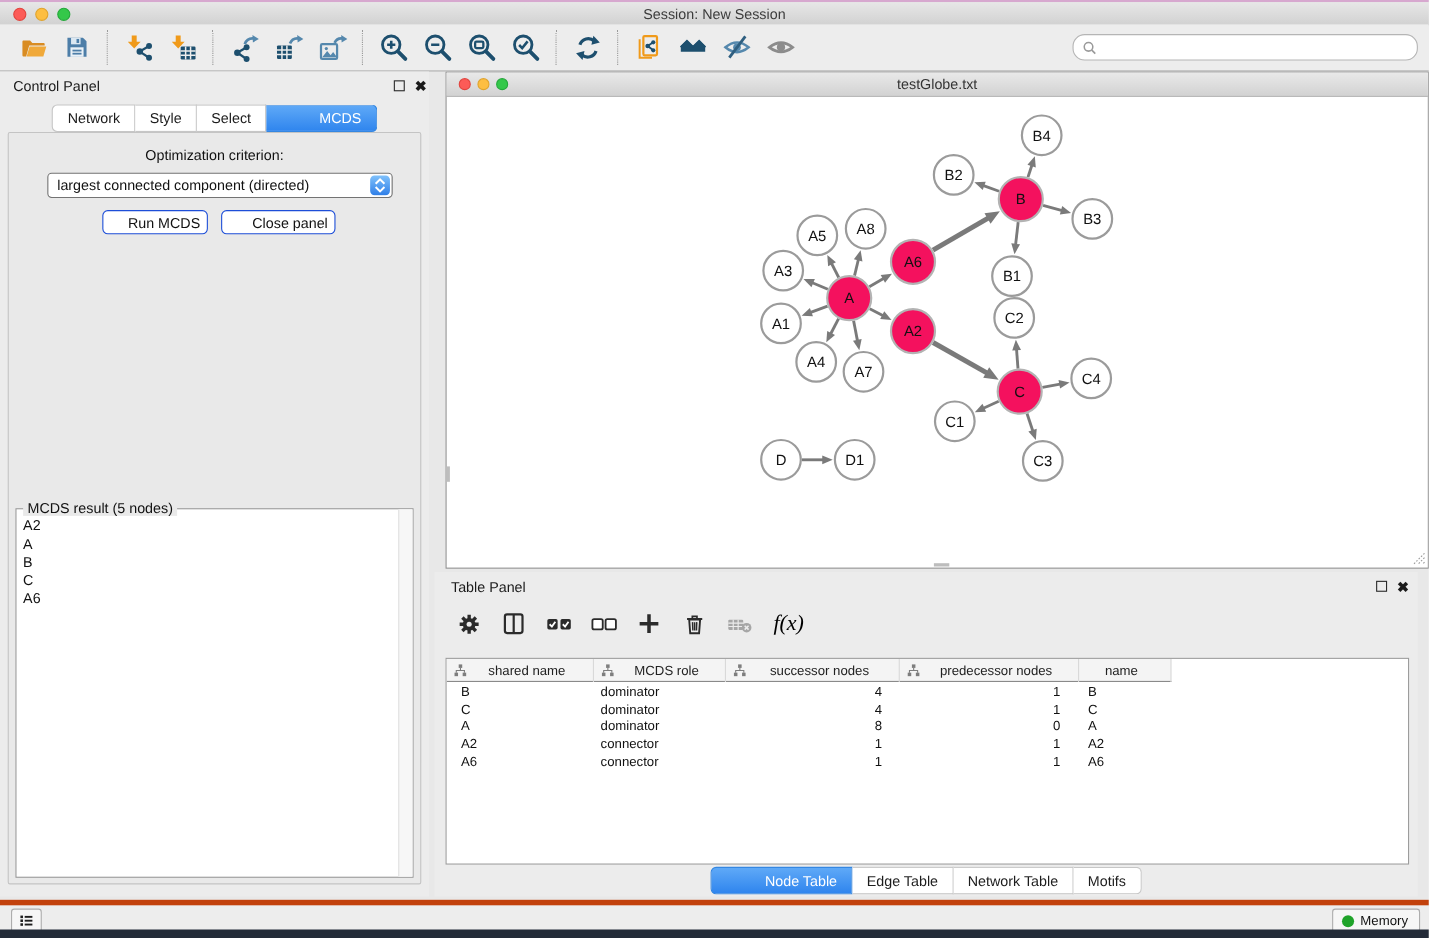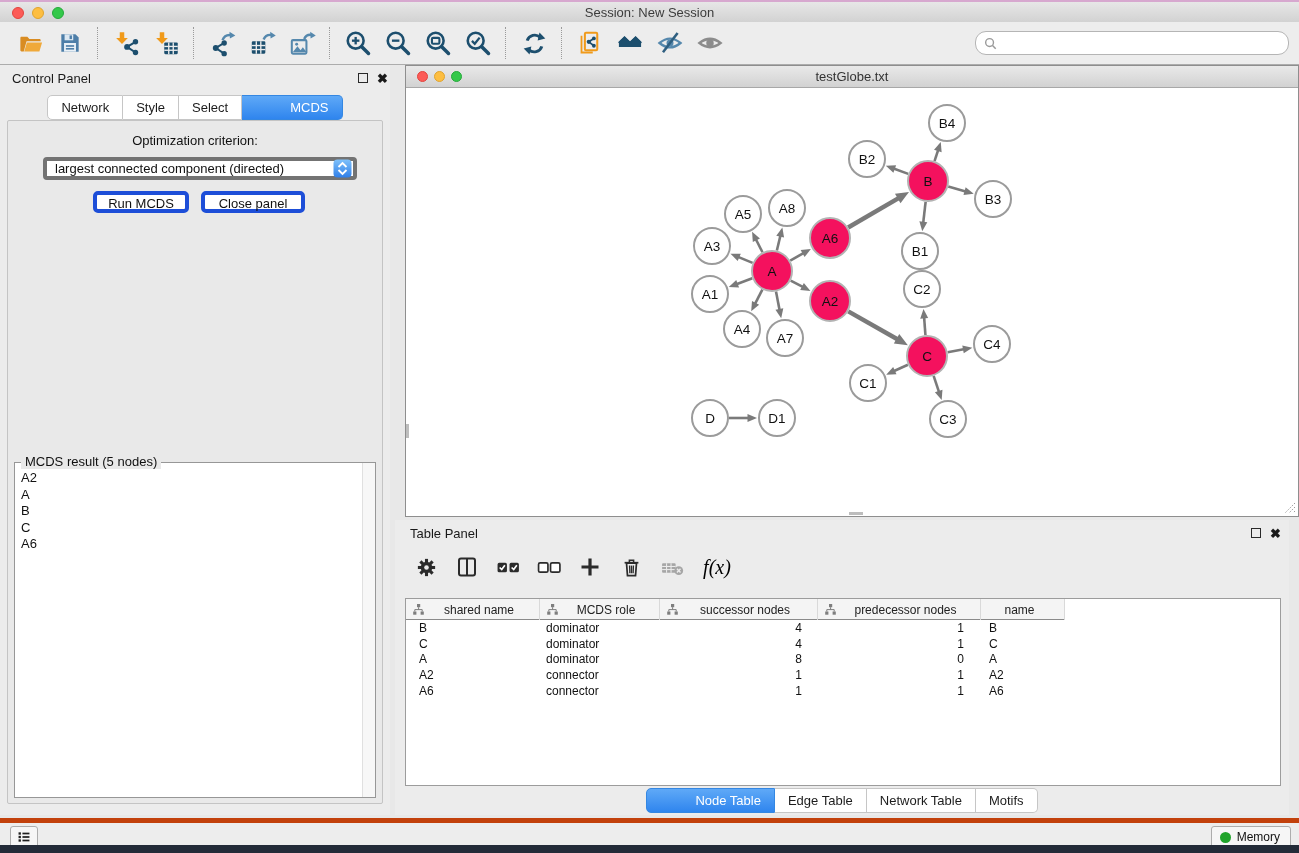--- a/index.html
+++ b/index.html
@@ -37,27 +37,27 @@
   .seg-row{position:absolute;left:0;right:0;display:flex;justify-content:center;}
   .seg{background:#fff;border:1px solid #C6C6C6;border-left:none;padding:4px 13px;
        font-size:13px;color:#1C1C1C;cursor:default;white-space:nowrap;}
   .seg:first-child{border-left:1px solid #C6C6C6;border-radius:5px 0 0 5px;}
   .seg:last-child{border-radius:0 5px 5px 0;}
   .seg.active{background:linear-gradient(#5FA9F7,#2F85EE);border-color:#3487E2;color:#fff;padding-left:48px;}
   .cp-inner{position:absolute;left:7px;top:55px;width:376px;height:684px;background:#E9E9E9;
             border:1px solid #C4C4C4;border-radius:2px;box-sizing:border-box;}
   .opt-label{position:absolute;left:0;right:0;top:12px;text-align:center;font-size:13px;color:#111;}
   .dropdown{position:absolute;left:35px;top:36px;width:314px;height:23px;background:#fff;
-            border:4px solid #737373;border-radius:4px;box-sizing:border-box;display:flex;
+            border:1px solid #737373;border-radius:4px;box-sizing:border-box;display:flex;
             align-items:center;gap:32px;}
   .dropdown .dd-val{flex:1;font-size:13px;color:#111;padding-left:8px;white-space:nowrap;
                     overflow:hidden;}
   .dropdown svg{margin-right:1px;}
-  .btn{position:absolute;height:22px;background:#fff;border:4px solid #1d4ed8;border-radius:5px;
-       font-size:13px;color:#111;font-family:"Liberation Sans",sans-serif;cursor:default;}
+  .btn{position:absolute;height:22px;background:#fff;border:1px solid #1d4ed8;border-radius:5px;
+       font-size:13px;color:#111;font-family:"Liberation Sans",sans-serif;cursor:default;text-align:right;}
   .result-box{position:absolute;left:6px;top:341px;width:362px;height:336px;background:#fff;
               border:1px solid #979797;box-sizing:border-box;}
   .result-legend{position:absolute;top:-9px;left:6px;background:#E9E9E9;padding:0 4px;
                  font-size:13px;color:#111;}
   .result-scroll{position:absolute;right:0;top:0;bottom:0;width:12px;background:#F7F7F7;
                  border-left:1px solid #E0E0E0;}
   .result-list{position:absolute;left:0;top:3px;right:13px;bottom:0;padding:4px 0 0 6px;
                font-size:13px;color:#111;overflow:hidden;}
   .result-list div{line-height:16.5px;}
   

